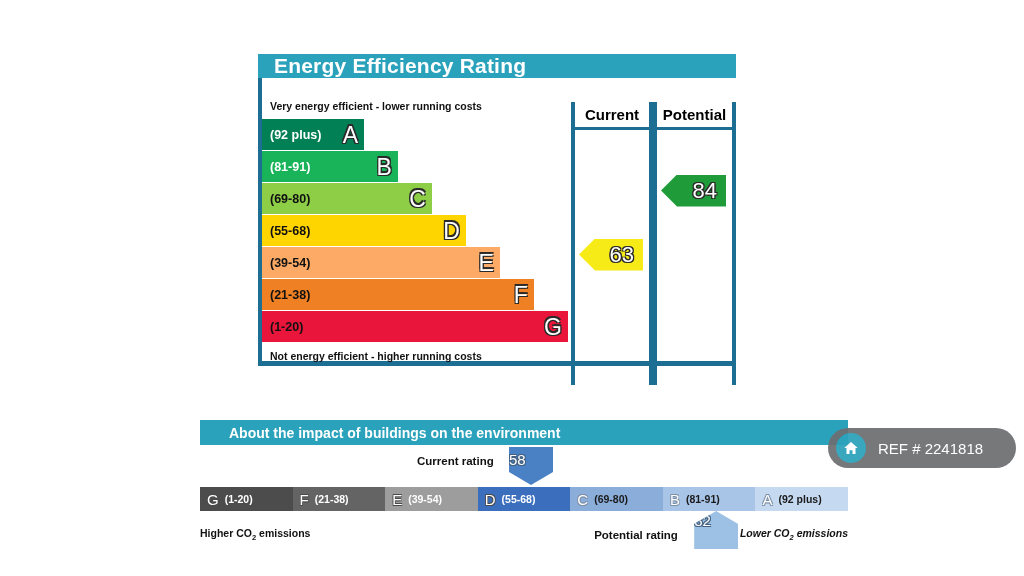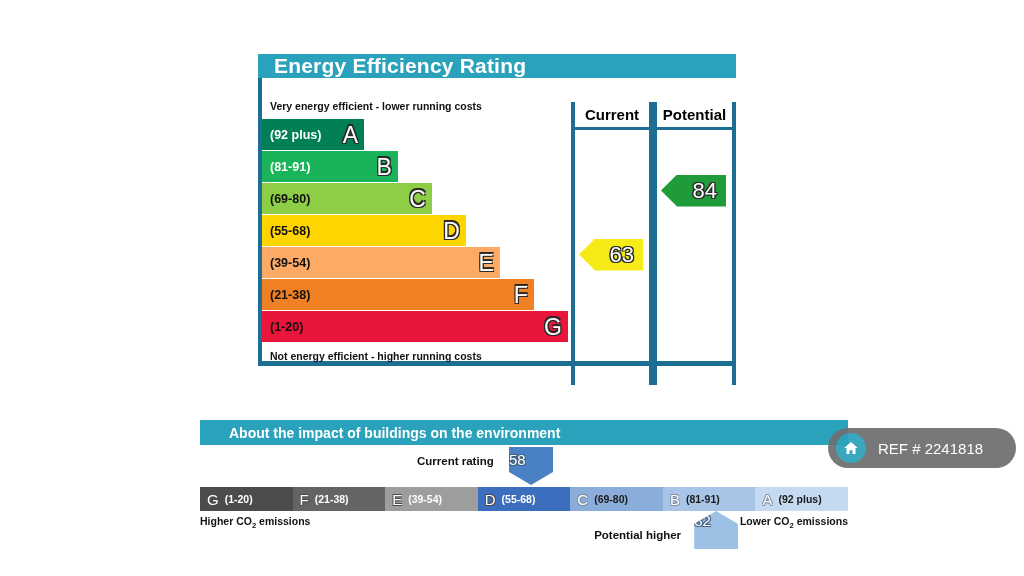--- a/index.html
+++ b/index.html
@@ -244,28 +244,28 @@
     text-shadow: -0.7px -0.7px 0 #7d8fa6, 0.7px -0.7px 0 #7d8fa6, -0.7px 0.7px 0 #7d8fa6, 0.7px 0.7px 0 #7d8fa6;
   }
   .co2-band.light .cb-range { color: #1a1a1a; }
 
   .co2-foot {
     position: relative;
     height: 34px;
   }
   .co2-foot-label {
     position: absolute;
-    top: 4px;
+    top: 16px;
     font-size: 10.5px;
     font-weight: bold;
     color: #111111;
     white-space: nowrap;
   }
   .co2-foot-label.left { left: 0; }
-  .co2-foot-label.right { right: 0; }
+  .co2-foot-label.right { right: 0; font-style: italic; }
   sub { font-size: 0.72em; }
 
   
   #ref-badge {
     position: absolute;
     left: 828px;
     top: 428px;
     width: 188px;
     height: 40px;
     background: #6d6e71;
@@ -402,21 +402,21 @@
       </div>
       <div class="co2-band light" style="background: rgb(197, 217, 241); flex: 1 1 0px;">
         <span class="cb-letter">A</span>
         <span class="cb-range">(92 plus)</span>
       </div>
     </div>
 
   <div class="co2-foot">
     <span class="co2-foot-label left"><span>Higher CO</span><sub>2</sub><span> emissions</span></span>
     <span class="co2-foot-label right"><span>Lower CO</span><sub>2</sub><span> emissions</span></span>
-    <span class="pointer-label" id="co2-potential-label" style="left: 394.18px; top: 18px;">Potential higher</span>
+    <span class="pointer-label" id="co2-potential-label" style="left: 394.18px; top: 18px;">Potential rating</span>
     <span class="pointer-badge up" id="co2-potential-badge" style="background: rgb(157, 192, 229); left: 494.18px; top: 0px;">
       <span>82</span>
     </span>
   </div>
 </div>
 
 <div id="ref-badge">
   <span class="ref-logo">
     <svg width="18" height="18" viewBox="0 0 24 24" aria-hidden="true">
       <path d="M12 4 L21 12 L18 12 L18 20 L14 20 L14 15 L10 15 L10 20 L6 20 L6 12 L3 12 Z" fill="#ffffff"></path>

